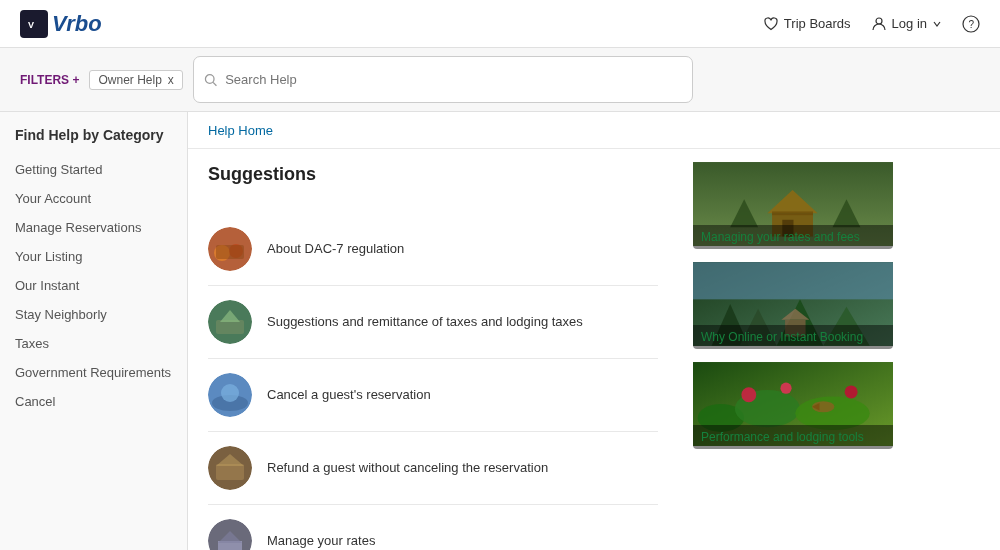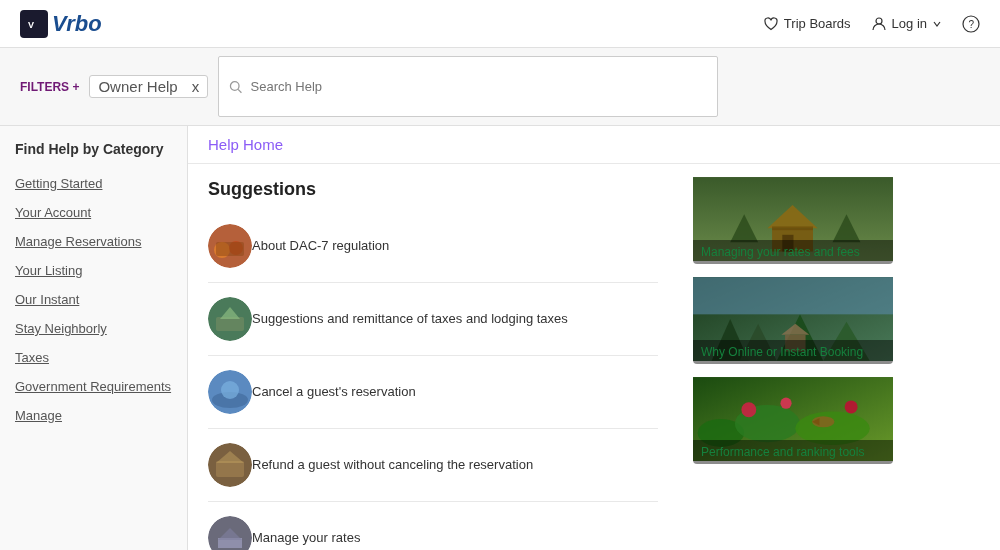--- a/index.html
+++ b/index.html
@@ -67,38 +67,38 @@
       align-items: center;
       gap: 4px;
       font-size: 12px;
       color: #701a75;
       font-weight: bold;
       cursor: pointer;
     }
     .filter-tag-owner {
       display: flex;
       align-items: center;
-      gap: 12px;
-      font-size: 15px;
+      gap: 4px;
+      font-size: 12px;
       color: #555;
       background: #fff;
       border: 1px solid #ccc;
       padding: 2px 8px;
       border-radius: 3px;
       cursor: pointer;
     }
     .search-container {
       display: flex;
       align-items: center;
       flex: 1;
       max-width: 500px;
       border: 1px solid #ccc;
-      border-radius: 2px;
+      border-radius: 7px;
       background: #fff;
-      padding: 22px 10px;
+      padding: 15px 10px;
       gap: 8px;
     }
     .search-container input {
       border: none;
       outline: none;
       font-size: 13px;
       color: #999;
       width: 100%;
       background: transparent;
     }
@@ -122,62 +122,62 @@
       font-size: 14px;
       font-weight: bold;
       color: #333;
       padding: 0 15px 12px 15px;
     }
     .sidebar-item {
       padding: 7px 15px;
       font-size: 13px;
       color: #555;
       cursor: pointer;
-      text-decoration: underline;
     }
 
     
     .content-area {
       flex: 1;
       overflow-y: auto;
       padding: 0;
       background: #fff;
     }
     .breadcrumb-bar {
       padding: 10px 20px;
       border-bottom: 1px solid #e8e8e8;
       background: #fff;
     }
     .breadcrumb-link {
-      color: #8b5cf6;
-      font-size: 15px;
+      color: #0369a1;
+      font-size: 13px;
       cursor: pointer;
       text-decoration: none;
     }
 
     .content-inner {
       display: flex;
       gap: 0;
     }
 
     
     .suggestions-panel {
       flex: 1;
       padding: 15px 20px;
       max-width: 490px;
     }
     .suggestions-title {
       font-size: 18px;
       font-weight: bold;
-      margin-bottom: 10px;
+      margin-bottom: 28px;
       color: #222;
     }
     .suggestion-item {
       display: flex;
       align-items: center;
+      gap: 15px;
       padding: 14px 0;
       border-bottom: 1px solid #e8e8e8;
       cursor: pointer;
     }
     .suggestion-thumb {
       width: 44px;
       height: 44px;
       border-radius: 50%;
       overflow: hidden;
       flex-shrink: 0;
@@ -278,21 +278,21 @@
   <nav class="sidebar">
     <div class="sidebar-title">Find Help by Category</div>
     <div class="sidebar-item">Getting Started</div>
     <div class="sidebar-item">Your Account</div>
     <div class="sidebar-item">Manage Reservations</div>
     <div class="sidebar-item">Your Listing</div>
     <div class="sidebar-item">Our Instant</div>
     <div class="sidebar-item">Stay Neighborly</div>
     <div class="sidebar-item">Taxes</div>
     <div class="sidebar-item">Government Requirements</div>
-    <div class="sidebar-item">Manage</div>
+    <div class="sidebar-item">Cancel</div>
   </nav>
 
   <div class="content-area">
     <div class="breadcrumb-bar">
       <a class="breadcrumb-link">Help Home</a>
     </div>
     <div class="content-inner">
 
       <div class="suggestions-panel">
         <div class="suggestions-title">Suggestions</div>
@@ -418,19 +418,19 @@
             <ellipse cx="80" cy="50" rx="35" ry="20" fill="#2a7a20" opacity="0.8"></ellipse>
             <ellipse cx="150" cy="55" rx="40" ry="18" fill="#3a8a10" opacity="0.8"></ellipse>
 
             <circle cx="60" cy="35" r="8" fill="#cc2244" opacity="0.9"></circle>
             <circle cx="100" cy="28" r="6" fill="#dd3355" opacity="0.9"></circle>
             <circle cx="170" cy="32" r="7" fill="#bb1133" opacity="0.9"></circle>
 
             <ellipse cx="140" cy="48" rx="12" ry="6" fill="#8a6020" opacity="0.8"></ellipse>
             <polygon points="128,48 136,44 136,52" fill="#7a5010" opacity="0.9"></polygon>
           </svg>
-          <div class="feature-card-label">Performance and ranking tools</div>
+          <div class="feature-card-label">Performance and lodging tools</div>
         </div>
 
       </div>
     </div>
   </div>
 </div>
 
 </body></html>

